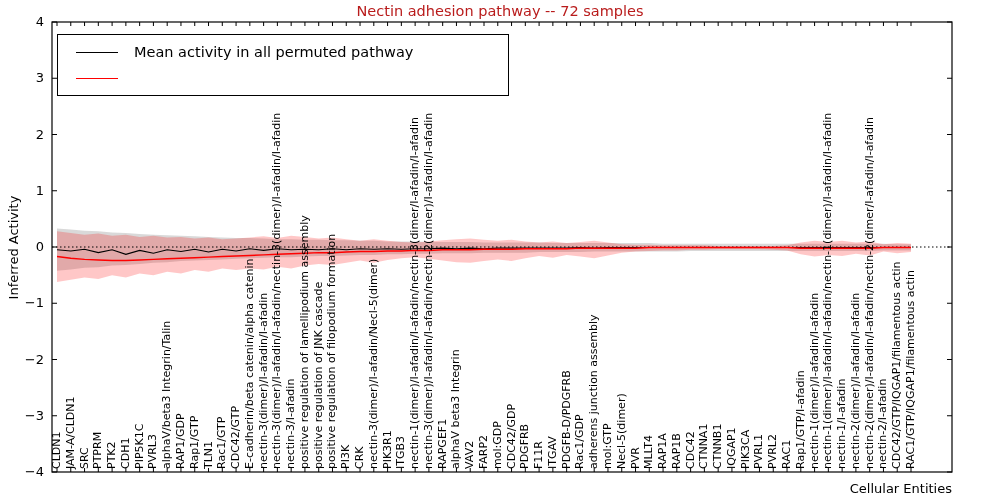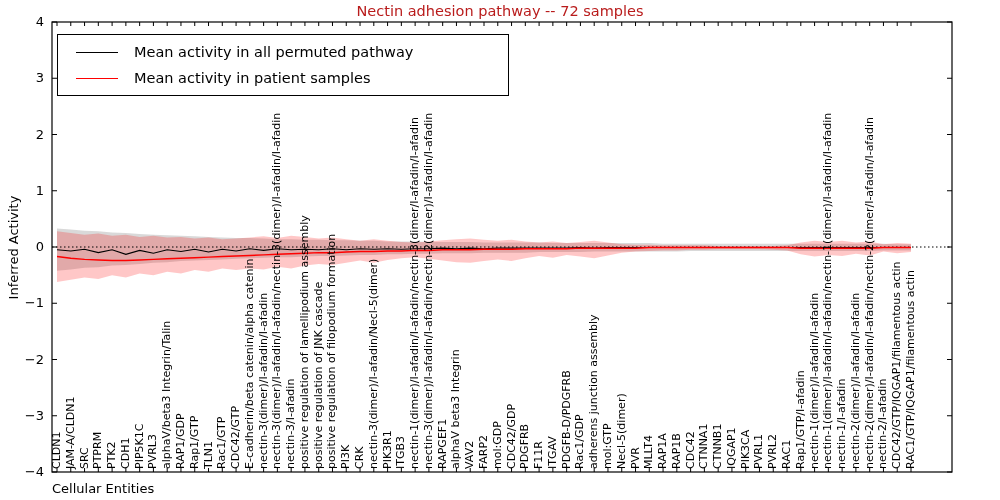--- a/index.html
+++ b/index.html
@@ -15,21 +15,21 @@
     transform:rotate(-90deg);transform-origin:0 0;color:#000;
   }
   .ytl{
     position:absolute;font-size:13px;line-height:13px;width:34px;text-align:right;color:#000;
   }
   #title{
     position:absolute;left:0;top:3px;width:1000px;text-align:center;
     font-size:14.5px;color:#b91c1c;
   }
   #xaxis-label{
-    position:absolute;left:52px;top:481px;width:900px;text-align:left;font-size:13px;
+    position:absolute;left:52px;top:481px;width:900px;text-align:right;font-size:13px;
   }
   #yaxis-label{
     position:absolute;left:-52px;top:240px;width:130px;text-align:center;font-size:13px;
     transform:rotate(-90deg);transform-origin:center center;
   }
   #legend{
     position:absolute;left:57px;top:34px;width:452px;height:62px;
     background:#ffffff;border:1.3px solid #000;box-sizing:border-box;
     display:flex;flex-direction:column;justify-content:space-around;padding:4px 0;
   }
@@ -276,17 +276,16 @@
 
   <div id="xaxis-label">Cellular Entities</div>
 
   <div id="legend">
     <div class="legend-row">
       <div class="legend-line" style="border-top:1.4px solid #000;"></div>
       <div class="legend-text">Mean activity in all permuted pathway</div>
     </div>
     <div class="legend-row">
       <div class="legend-line" style="border-top:1.6px solid #ff0000;"></div>
-      <div class="legend-text">Mean activity in patient samples</div>
     </div>
   </div>
 
 </div>
 
 </body></html>

